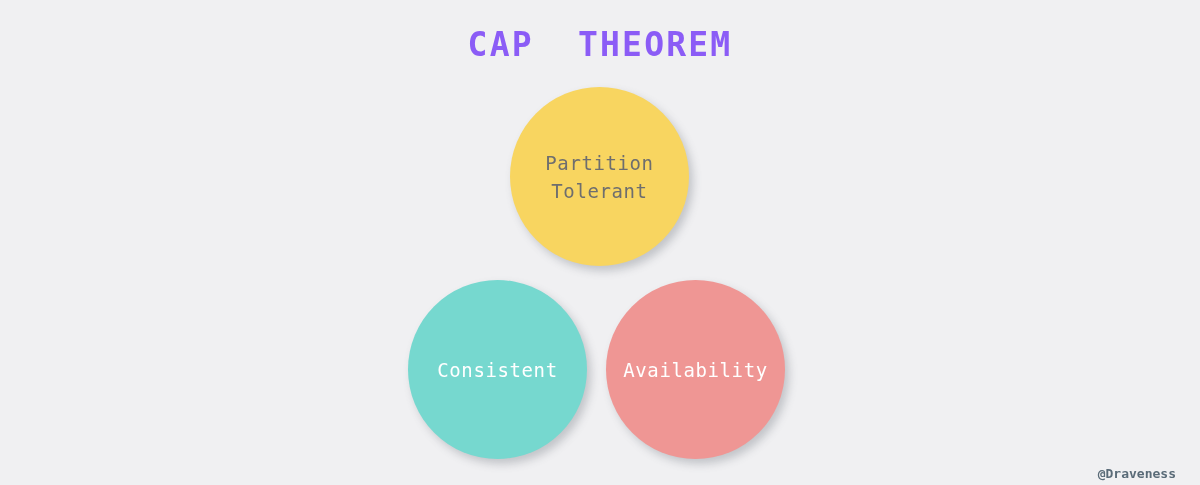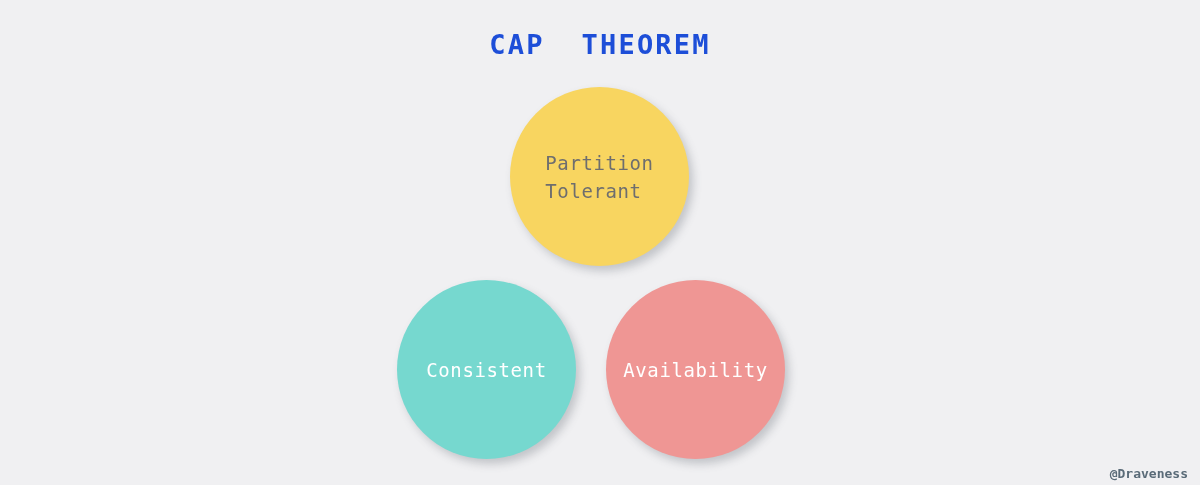--- a/index.html
+++ b/index.html
@@ -23,36 +23,37 @@
   }
 
   
   #title {
     position: absolute;
     left: 0;
     top: 28px;
     width: 1200px;
     text-align: center;
     font-family: "DejaVu Sans Mono", monospace;
-    font-size: 27px;
+    font-size: 33px;
     font-weight: 700;
     letter-spacing: 2.2px;
-    color: #1d4ed8;
+    color: #8b5cf6;
     line-height: 34px;
     white-space: pre;
     user-select: none;
   }
 
   
   .node {
     position: absolute;
     border-radius: 50%;
     display: flex;
     align-items: center;
     justify-content: center;
+    text-align: center;
     box-sizing: border-box;
     box-shadow: 4px 5px 9px rgba(90, 95, 105, 0.30);
   }
 
   .node-label {
     font-family: "DejaVu Sans Mono", monospace;
     font-size: 19px;
     font-weight: 400;
     letter-spacing: 0.6px;
     line-height: 28px;
@@ -67,21 +68,21 @@
     width: 179px;
     height: 179px;
     background: #F8D560;
   }
   #node-partition .node-label {
     color: #6E6E6E;
   }
 
   
   #node-consistent {
-    left: 397px;
+    left: 408px;
     top: 280px;
     width: 179px;
     height: 179px;
     background: #76D8CF;
   }
   #node-consistent .node-label {
     color: #FFFFFF;
   }
 
   
@@ -92,21 +93,21 @@
     height: 179px;
     background: #EF9694;
   }
   #node-availability .node-label {
     color: #FFFFFF;
   }
 
   
   #watermark {
     position: absolute;
-    right: 12px;
+    right: 24px;
     bottom: 4px;
     font-family: "DejaVu Sans Mono", monospace;
     font-size: 13px;
     font-weight: 700;
     color: #5A6B78;
     letter-spacing: 0px;
     user-select: none;
   }
 </style>
 </head>

